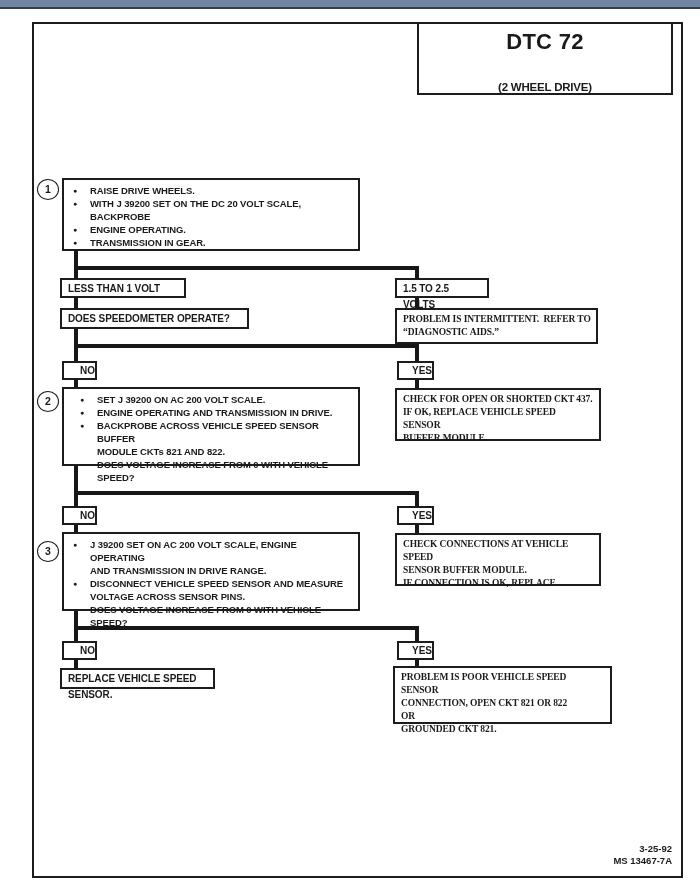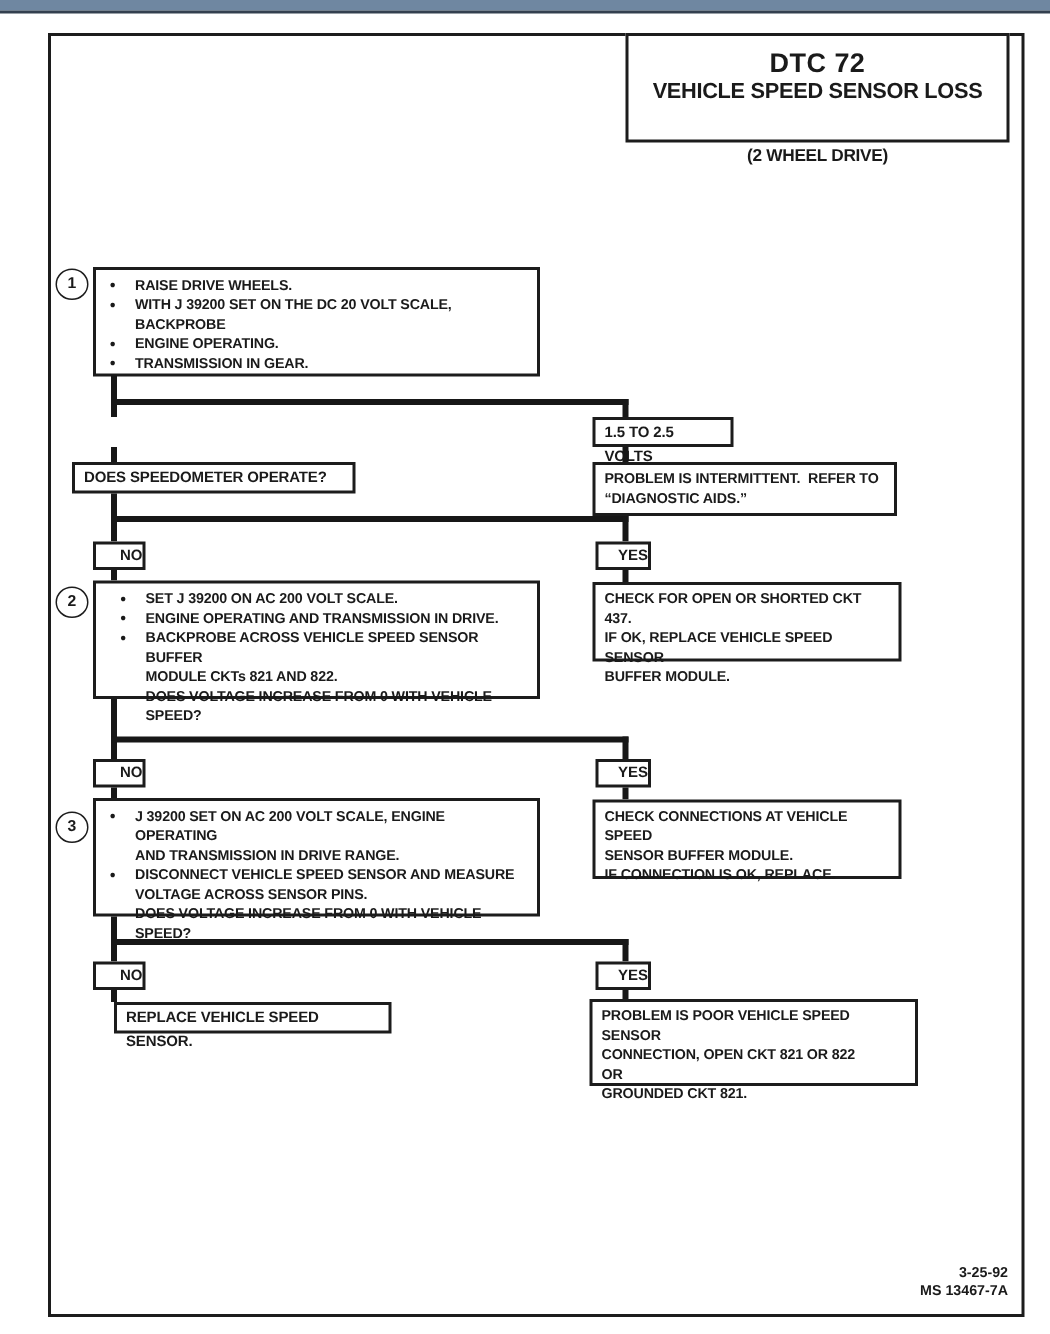--- a/index.html
+++ b/index.html
@@ -6,68 +6,68 @@
   .page{
     position:relative;width:700px;height:889px;background:#ffffff;overflow:hidden;
     font-family:"Liberation Sans",sans-serif;font-weight:bold;color:#1a1a1a;
     -webkit-font-smoothing:antialiased;
   }
   .topbar{position:absolute;left:0;top:0;width:700px;height:7px;background:#6f87a1;}
   .topbar-edge{position:absolute;left:0;top:7px;width:700px;height:2px;background:#33404f;}
   .frame{position:absolute;left:32px;top:22px;width:651px;height:856px;border:2px solid #1c1c1c;box-sizing:border-box;background:transparent;}
   .box{position:absolute;border:2px solid #1c1c1c;background:#fff;box-sizing:border-box;}
   .titlebox{left:417px;top:22px;width:256px;height:73px;text-align:center;padding-top:7px;}
-  .t-dtc{font-size:18px;line-height:22px;letter-spacing:.3px;}
+  .t-dtc{font-size:22px;line-height:22px;letter-spacing:.3px;}
   .t-main{font-size:14.5px;line-height:17px;letter-spacing:-.2px;}
   .t-sub{font-size:11.5px;line-height:13px;letter-spacing:-.2px;margin-top:28px;}
   .stepbox{padding:4px 6px 2px 9px;font-size:9.5px;line-height:13px;letter-spacing:-.1px;}
   .li{display:flex;align-items:flex-start;white-space:pre-wrap;}
   .li .b{flex:none;width:17px;font-size:7px;line-height:13px;}
   .li .t{flex:1;}
   .labelbox{font-size:10px;line-height:16px;padding:1px 4px 0 6px;letter-spacing:-.1px;white-space:pre-wrap;}
-  .resultbox{font-size:9.5px;line-height:13px;padding:3px 5px 2px 6px;letter-spacing:-.1px;}
+  .resultbox{font-size:9.5px;line-height:13px;padding:3px 5px 2px 6px;letter-spacing:-.1px;font-family:Liberation Serif, serif;}
   .resultbox div{white-space:pre-wrap;}
   .noyes{font-size:10px;text-align:right;line-height:16px;padding:0;}
   .circ{position:absolute;width:22px;height:21px;border:1.6px solid #1c1c1c;border-radius:50%;
         background:#fff;text-align:center;line-height:19px;font-size:10.5px;box-sizing:border-box;}
   .vline,.hline{position:absolute;background:#171717;}
   .footer{position:absolute;right:28px;top:843px;text-align:right;font-size:9.5px;line-height:12px;letter-spacing:0;}
 </style>
 </head>
 <body>
 
 <div class="page">
 
   <div class="topbar"></div>
   <div class="topbar-edge"></div>
 
   <div class="frame"></div>
 
   <div class="box titlebox">
     <div class="t-dtc">DTC 72</div>
-    <div class="t-main">VEHICLE SPEED SENSOR LOSS</div>
     <div class="t-sub">(2 WHEEL DRIVE)</div>
   </div>
 
   <div class="circ" style="left:37px;top:179px;">1</div>
   <div class="box stepbox" style="left:62px;top:178px;width:298px;height:73px;">
     <div class="li"><span class="b">●</span><span class="t">RAISE DRIVE WHEELS.</span></div>
     <div class="li"><span class="b">●</span><span class="t">WITH J 39200 SET ON THE DC 20 VOLT SCALE, BACKPROBE</span></div>
     <div class="li"><span class="b">●</span><span class="t">ENGINE OPERATING.</span></div>
     <div class="li"><span class="b">●</span><span class="t">TRANSMISSION IN GEAR.</span></div>
   </div>
 
   <div class="vline" style="left:74px;top:250px;width:4px;height:28px;"></div>
   <div class="hline" style="left:74px;top:266px;width:345px;height:4px;"></div>
   <div class="vline" style="left:415px;top:266px;width:4px;height:12px;"></div>
 
+  <div class="box labelbox" style="left:60px;top:278px;width:126px;height:20px;">LESS THAN 1 VOLT</div>
   <div class="box labelbox" style="left:395px;top:278px;width:94px;height:20px;">1.5 TO 2.5 VOLTS</div>
 
   <div class="vline" style="left:74px;top:298px;width:4px;height:10px;"></div>
-  <div class="box labelbox" style="left:48px;top:308px;width:189px;height:21px;">DOES SPEEDOMETER OPERATE?</div>
+  <div class="box labelbox" style="left:60px;top:308px;width:189px;height:21px;">DOES SPEEDOMETER OPERATE?</div>
 
   <div class="vline" style="left:415px;top:298px;width:4px;height:10px;"></div>
   <div class="box resultbox" style="left:395px;top:308px;width:203px;height:36px;">
     <div>PROBLEM IS INTERMITTENT.  REFER TO</div>
     <div>“DIAGNOSTIC AIDS.”</div>
   </div>
 
   <div class="vline" style="left:74px;top:329px;width:4px;height:32px;"></div>
   <div class="hline" style="left:74px;top:344px;width:345px;height:4px;"></div>
   <div class="vline" style="left:415px;top:344px;width:4px;height:17px;"></div>
@@ -117,21 +117,21 @@
   </div>
 
   <div class="vline" style="left:74px;top:611px;width:4px;height:30px;"></div>
   <div class="hline" style="left:74px;top:626px;width:345px;height:4px;"></div>
   <div class="vline" style="left:415px;top:626px;width:4px;height:15px;"></div>
 
   <div class="box noyes" style="left:62px;top:641px;width:35px;height:19px;">NO</div>
   <div class="box noyes" style="left:397px;top:641px;width:37px;height:19px;">YES</div>
 
   <div class="vline" style="left:74px;top:660px;width:4px;height:8px;"></div>
-  <div class="box labelbox" style="left:76px;top:668px;width:185px;height:21px;">REPLACE VEHICLE SPEED SENSOR.</div>
+  <div class="box labelbox" style="left:60px;top:668px;width:155px;height:21px;">REPLACE VEHICLE SPEED SENSOR.</div>
 
   <div class="vline" style="left:415px;top:660px;width:4px;height:6px;"></div>
   <div class="box resultbox" style="left:393px;top:666px;width:219px;height:58px;">
     <div>PROBLEM IS POOR VEHICLE SPEED SENSOR</div>
     <div>CONNECTION, OPEN CKT 821 OR 822</div>
     <div>OR</div>
     <div>GROUNDED CKT 821.</div>
   </div>
 
   <div class="footer">

